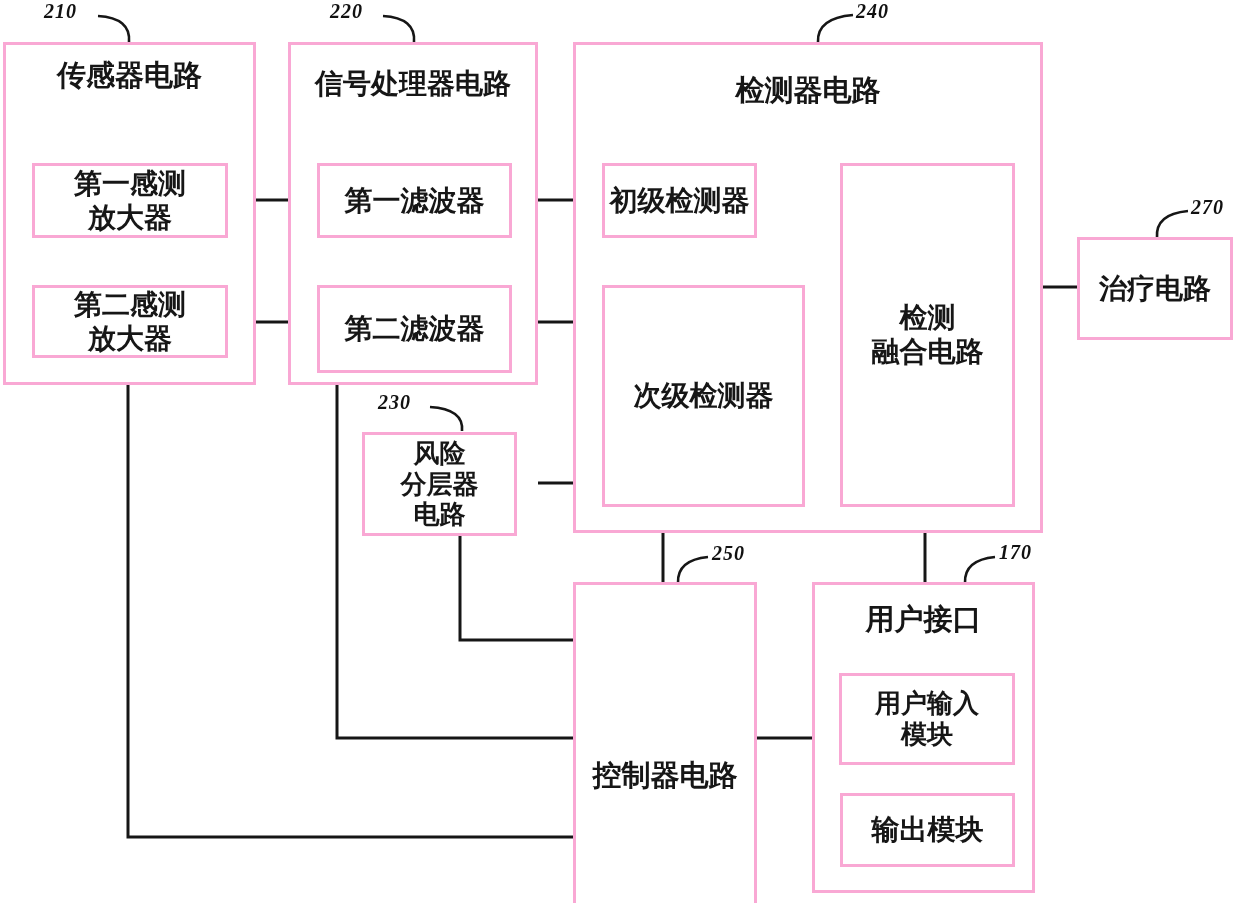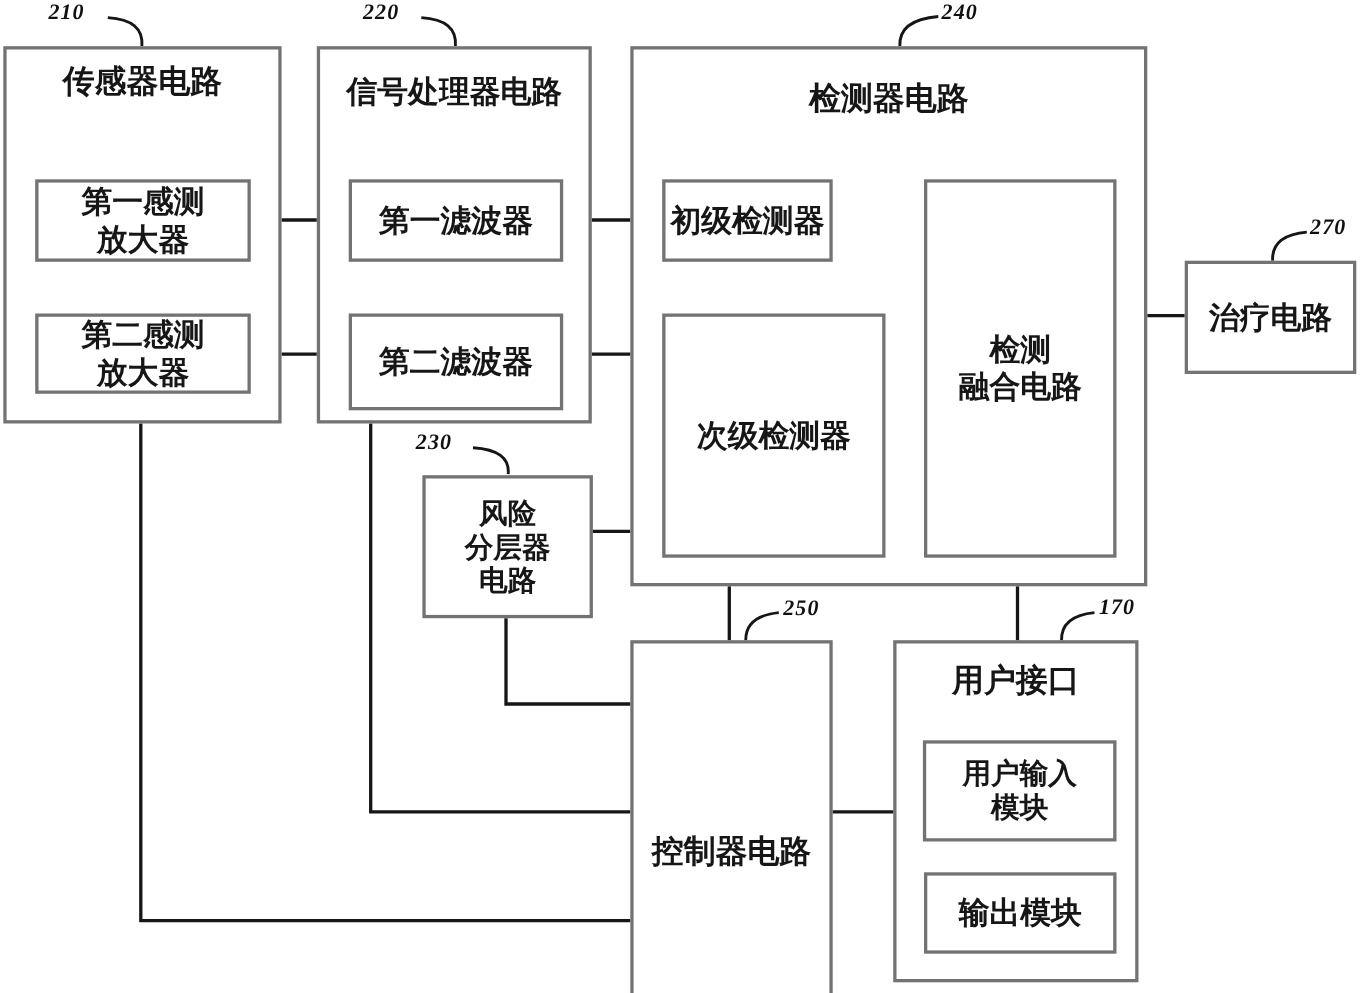--- a/index.html
+++ b/index.html
@@ -2,21 +2,21 @@
 <html><head>
 <meta charset="utf-8">
 <style>
   html,body{margin:0;padding:0;background:#fff;}
   .canvas{
     position:relative;width:1240px;height:903px;background:#fff;overflow:hidden;
     font-family:"Liberation Sans","DejaVu Sans",sans-serif;color:#111;
   }
   .wires{position:absolute;left:0;top:0;width:1240px;height:903px;}
   .box{
-    position:absolute;border:3px solid #737373;background:#fff;box-sizing:border-box;
+    position:absolute;border:3px solid #f9a8d4;background:#fff;box-sizing:border-box;
     display:flex;align-items:center;justify-content:center;flex-direction:column;
     text-align:center;font-weight:700;color:#161616;
   }
   .box.titled{justify-content:flex-start;}
   .t29{font-size:29px;line-height:1.2;}
   .t28{font-size:28px;line-height:1.2;}
   .t26{font-size:26px;line-height:1.18;}
   .title{font-weight:700;}
   .ref{
     position:absolute;font-family:"Liberation Serif","DejaVu Serif",serif;
@@ -132,21 +132,21 @@
 
   <div class="box t28" style="left:602px;top:285px;width:203px;height:222px">
     <span>次级检测器</span>
   </div>
 
   <div class="box t28" style="left:840px;top:163px;width:175px;height:344px">
     <span>检测</span>
     <span>融合电路</span>
   </div>
 
-  <div class="box t26" style="left:384px;top:432px;width:155px;height:130px">
+  <div class="box t26" style="left:362px;top:432px;width:155px;height:104px">
     <span>风险</span>
     <span>分层器</span>
     <span>电路</span>
   </div>
 
   <div class="box t28" style="left:1077px;top:237px;width:156px;height:103px">
     <span>治疗电路</span>
   </div>
 
   <div class="box t29" style="left:573px;top:582px;width:184px;height:387px">

